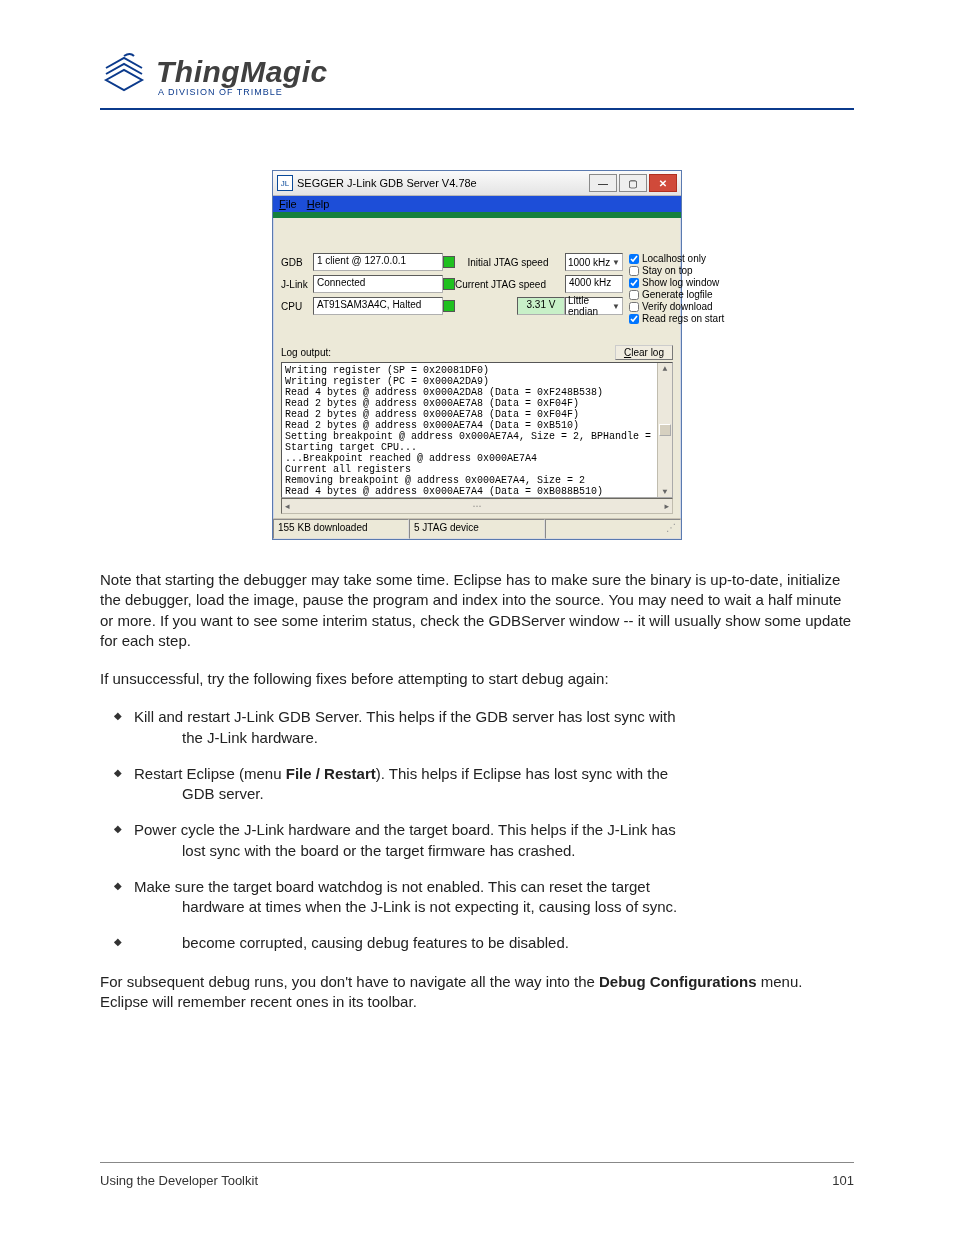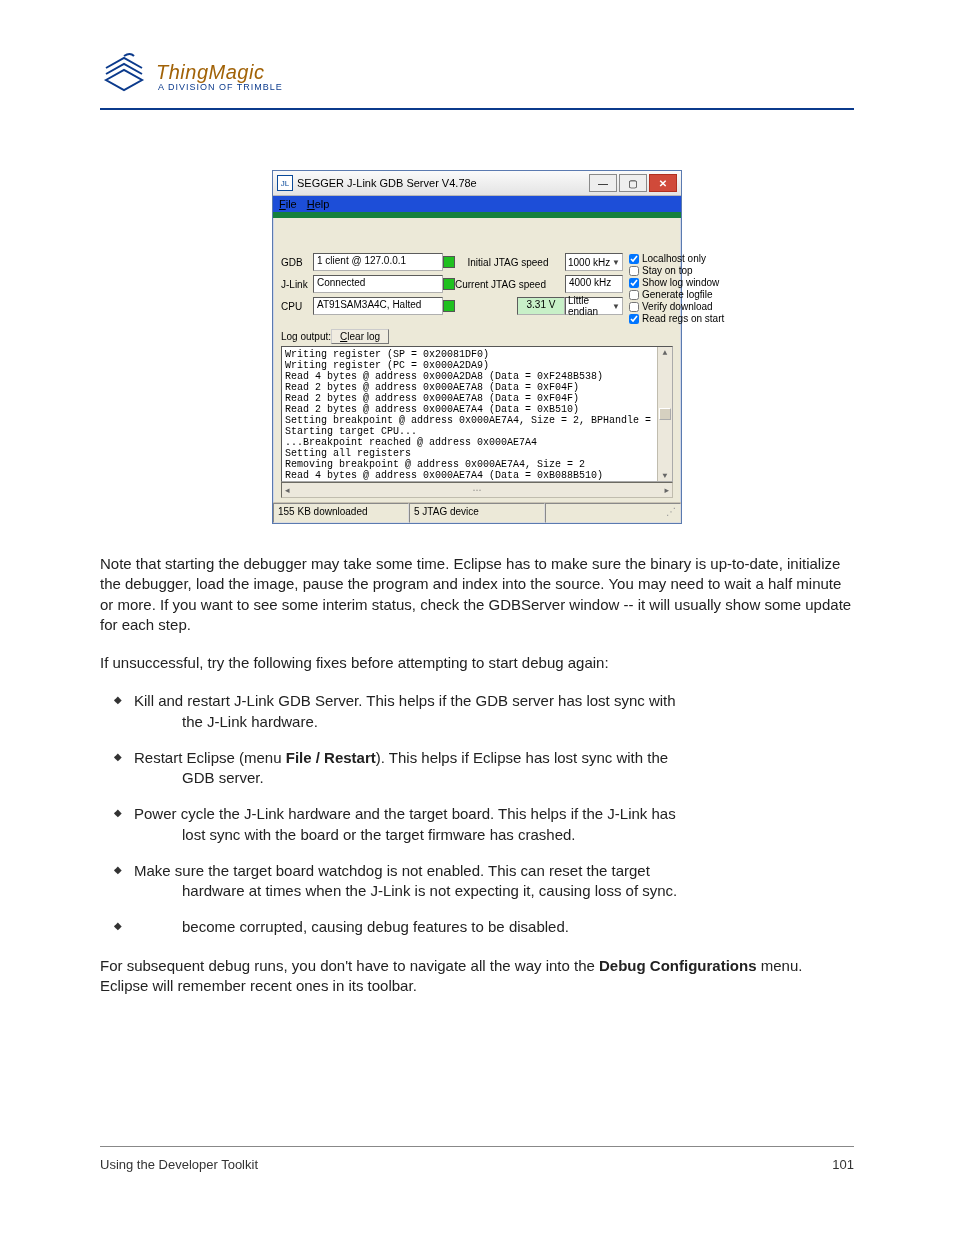--- a/index.html
+++ b/index.html
@@ -15,24 +15,24 @@
     box-sizing: border-box;
   }
   .header-row {
     display: flex;
     align-items: center;
     gap: 8px;
     margin-bottom: 6px;
   }
   .logo-icon svg { width: 48px; height: 48px; }
   .brand-text {
-    font-size: 20px;
-    font-weight: normal;
+    font-size: 30px;
+    font-weight: bold;
     font-style: italic;
-    color: #a16207;
+    color: #404040;
     letter-spacing: 0.5px;
   }
   .brand-sub {
     font-size: 9px;
     color: #0b3a8c;
     letter-spacing: 1px;
     margin-top: -2px;
     margin-left: 2px;
   }
   .brand-col { display: flex; flex-direction: column; }
@@ -90,21 +90,21 @@
   .led { width: 10px; height: 10px; background: #20c020; border: 1px solid #555; }
   .dropdown {
     border: 1px inset #b0b0b0; background: #fff; display: flex; align-items:center;
     justify-content: space-between; padding: 0 2px; height: 16px;
   }
   .dropdown .arrow { font-size: 8px; color: #444; }
   .checks { font-size: 10px; line-height: 12px; }
   .checks label { display: flex; align-items: center; gap: 3px; white-space: nowrap; }
   .checks input[type=checkbox] { width: 10px; height: 10px; margin: 0; }
   .two-col-top { display: grid; grid-template-columns: 1fr 95px; gap: 6px; margin-top: 29px; }
-  .clearlog-row { display: flex; align-items: center; gap: 0; margin-top: 4px; }
+  .clearlog-row { display: flex; align-items: center; gap: 0; margin-top: 20px; justify-content: space-between; }
   .btn {
     border: 1px outset #ccc; background: #f0ece0; padding: 1px 8px; font-size: 10px;
   }
   .logarea {
     background: #fff; border: 1px inset #aaa; margin-top: 2px;
     font-family: "Courier New", monospace; font-size: 10px; line-height: 11px;
     padding: 2px 3px; white-space: pre; overflow: hidden; height: 130px;
     position: relative;
   }
   .logarea .vscroll {
@@ -251,21 +251,21 @@
 
         <div class="logarea"><span>Writing register (SP = 0x20081DF0)</span>
 <span>Writing register (PC = 0x000A2DA9)</span>
 <span>Read 4 bytes @ address 0x000A2DA8 (Data = 0xF248B538)</span>
 <span>Read 2 bytes @ address 0x000AE7A8 (Data = 0xF04F)</span>
 <span>Read 2 bytes @ address 0x000AE7A8 (Data = 0xF04F)</span>
 <span>Read 2 bytes @ address 0x000AE7A4 (Data = 0xB510)</span>
 <span>Setting breakpoint @ address 0x000AE7A4, Size = 2, BPHandle =</span>
 <span>Starting target CPU...</span>
 <span>...Breakpoint reached @ address 0x000AE7A4</span>
-<span>Setting all registers</span>
+<span>Current all registers</span>
 <span>Removing breakpoint @ address 0x000AE7A4, Size = 2</span>
 <span>Read 4 bytes @ address 0x000AE7A4 (Data = 0xB088B510)</span><div class="vscroll"><span>▲</span><span style="background:#d6d0c0; width:10px; height:10px; border:1px outset #fff;"></span><span>▼</span></div></div>
         <div class="hscroll">
           <span>◂</span>
           <span style="flex:0 0 40%; text-align:center;">⋯</span>
           <span>▸</span>
         </div>
       </div>
       <div class="statusbar">
         <div>155 KB downloaded</div>

